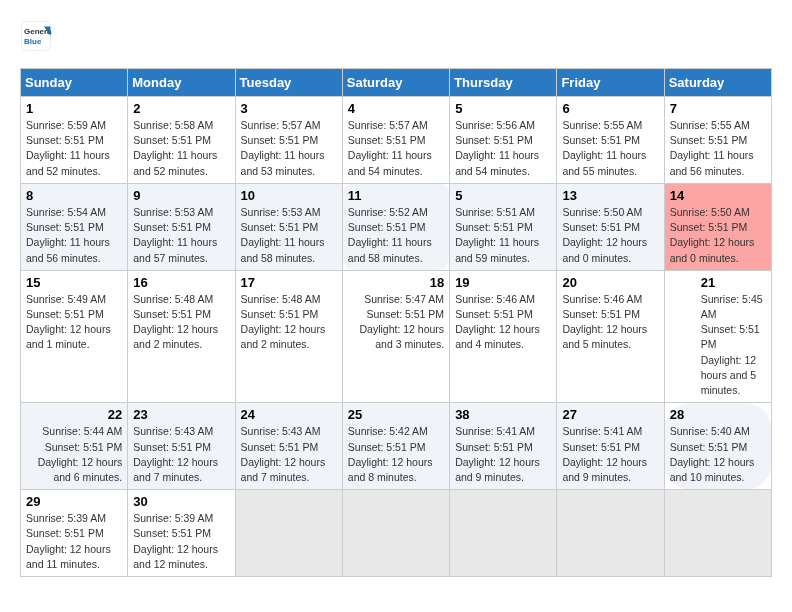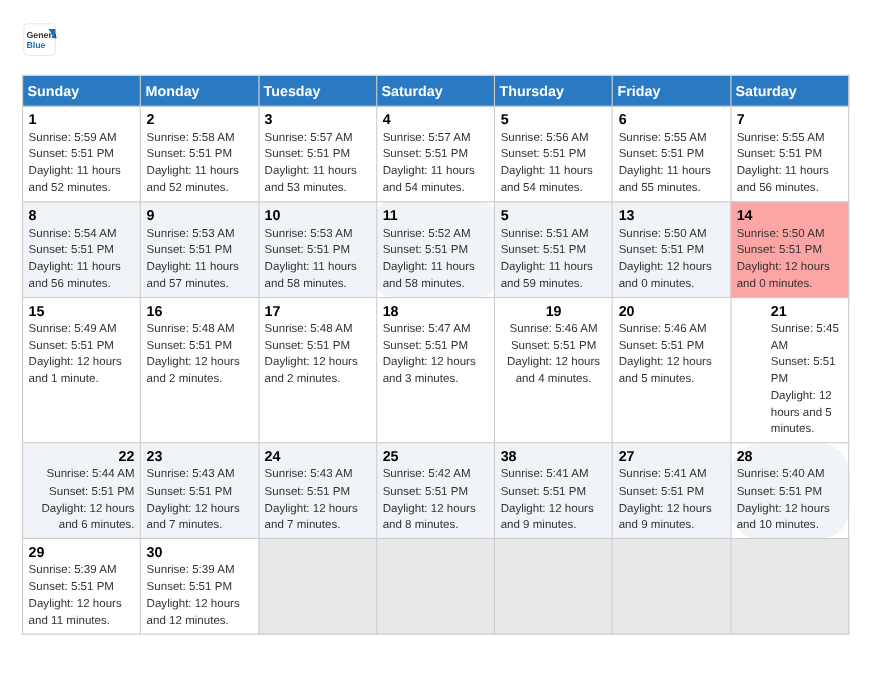--- a/index.html
+++ b/index.html
@@ -124,22 +124,22 @@
         <td style="background: rgb(240, 244, 248);"><span class="day-num">10</span><span class="day-info">Sunrise: 5:53 AM<br>Sunset: 5:51 PM<br>Daylight: 11 hours and 58 minutes.</span></td>
         <td style="background: rgb(240, 244, 248); border-radius: 13px;"><span class="day-num">11</span><span class="day-info">Sunrise: 5:52 AM<br>Sunset: 5:51 PM<br>Daylight: 11 hours and 58 minutes.</span></td>
         <td style="background: rgb(240, 244, 248);"><span class="day-num">5</span><span class="day-info">Sunrise: 5:51 AM<br>Sunset: 5:51 PM<br>Daylight: 11 hours and 59 minutes.</span></td>
         <td style="background: rgb(240, 244, 248);"><span class="day-num">13</span><span class="day-info">Sunrise: 5:50 AM<br>Sunset: 5:51 PM<br>Daylight: 12 hours and 0 minutes.</span></td>
         <td style="background: #fca5a5;"><span class="day-num">14</span><span class="day-info">Sunrise: 5:50 AM<br>Sunset: 5:51 PM<br>Daylight: 12 hours and 0 minutes.</span></td>
       </tr>
       <tr>
         <td style="background: rgb(255, 255, 255);"><span class="day-num">15</span><span class="day-info">Sunrise: 5:49 AM<br>Sunset: 5:51 PM<br>Daylight: 12 hours and 1 minute.</span></td>
         <td style="background: rgb(255, 255, 255);"><span class="day-num">16</span><span class="day-info">Sunrise: 5:48 AM<br>Sunset: 5:51 PM<br>Daylight: 12 hours and 2 minutes.</span></td>
         <td style="background: rgb(255, 255, 255);"><span class="day-num">17</span><span class="day-info">Sunrise: 5:48 AM<br>Sunset: 5:51 PM<br>Daylight: 12 hours and 2 minutes.</span></td>
-        <td style="background: rgb(255, 255, 255);"><span class="day-num">18</span><span class="day-info">Sunrise: 5:47 AM<br>Sunset: 5:51 PM<br>Daylight: 12 hours and 3 minutes.</span></td>
-        <td style="background: rgb(255, 255, 255); text-align: center;"><span class="day-num">19</span><span class="day-info">Sunrise: 5:46 AM<br>Sunset: 5:51 PM<br>Daylight: 12 hours and 4 minutes.</span></td>
+        <td style="background: rgb(255, 255, 255); text-align: right;"><span class="day-num">18</span><span class="day-info">Sunrise: 5:47 AM<br>Sunset: 5:51 PM<br>Daylight: 12 hours and 3 minutes.</span></td>
+        <td style="background: rgb(255, 255, 255);"><span class="day-num">19</span><span class="day-info">Sunrise: 5:46 AM<br>Sunset: 5:51 PM<br>Daylight: 12 hours and 4 minutes.</span></td>
         <td style="background: rgb(255, 255, 255);"><span class="day-num">20</span><span class="day-info">Sunrise: 5:46 AM<br>Sunset: 5:51 PM<br>Daylight: 12 hours and 5 minutes.</span></td>
         <td style="background: rgb(255, 255, 255); padding-left: 36px;"><span class="day-num">21</span><span class="day-info">Sunrise: 5:45 AM<br>Sunset: 5:51 PM<br>Daylight: 12 hours and 5 minutes.</span></td>
       </tr>
       <tr>
         <td style="background: rgb(240, 244, 248); text-align: right;"><span class="day-num">22</span><span class="day-info">Sunrise: 5:44 AM<br>Sunset: 5:51 PM<br>Daylight: 12 hours and 6 minutes.</span></td>
         <td style="background: rgb(240, 244, 248);"><span class="day-num">23</span><span class="day-info">Sunrise: 5:43 AM<br>Sunset: 5:51 PM<br>Daylight: 12 hours and 7 minutes.</span></td>
         <td style="background: rgb(240, 244, 248);"><span class="day-num">24</span><span class="day-info">Sunrise: 5:43 AM<br>Sunset: 5:51 PM<br>Daylight: 12 hours and 7 minutes.</span></td>
         <td style="background: rgb(240, 244, 248);"><span class="day-num">25</span><span class="day-info">Sunrise: 5:42 AM<br>Sunset: 5:51 PM<br>Daylight: 12 hours and 8 minutes.</span></td>
         <td style="background: rgb(240, 244, 248);"><span class="day-num">38</span><span class="day-info">Sunrise: 5:41 AM<br>Sunset: 5:51 PM<br>Daylight: 12 hours and 9 minutes.</span></td>
         <td style="background: rgb(240, 244, 248);"><span class="day-num">27</span><span class="day-info">Sunrise: 5:41 AM<br>Sunset: 5:51 PM<br>Daylight: 12 hours and 9 minutes.</span></td>

